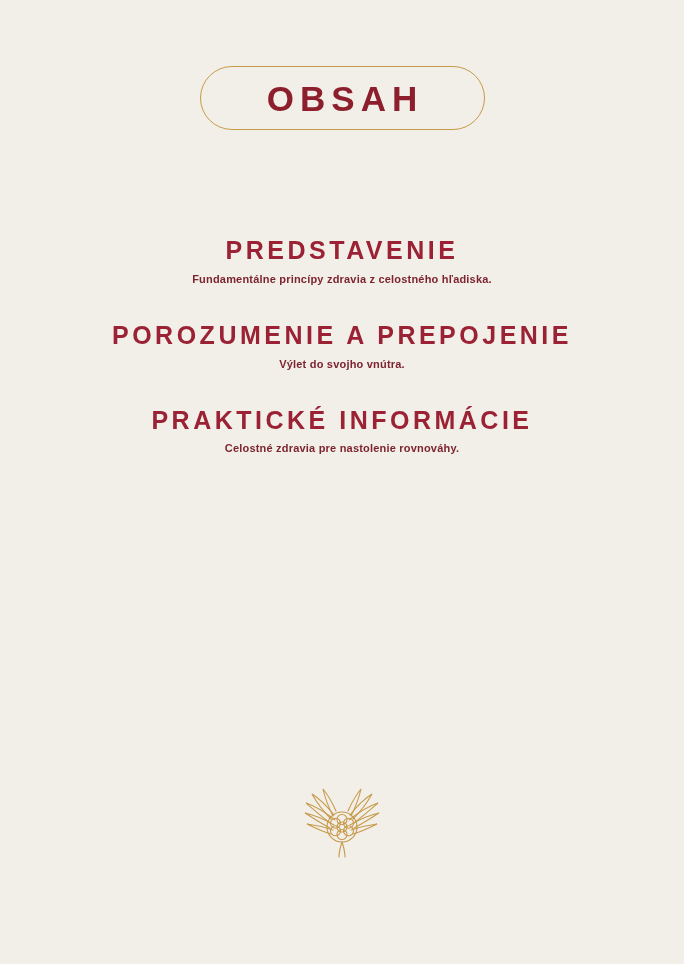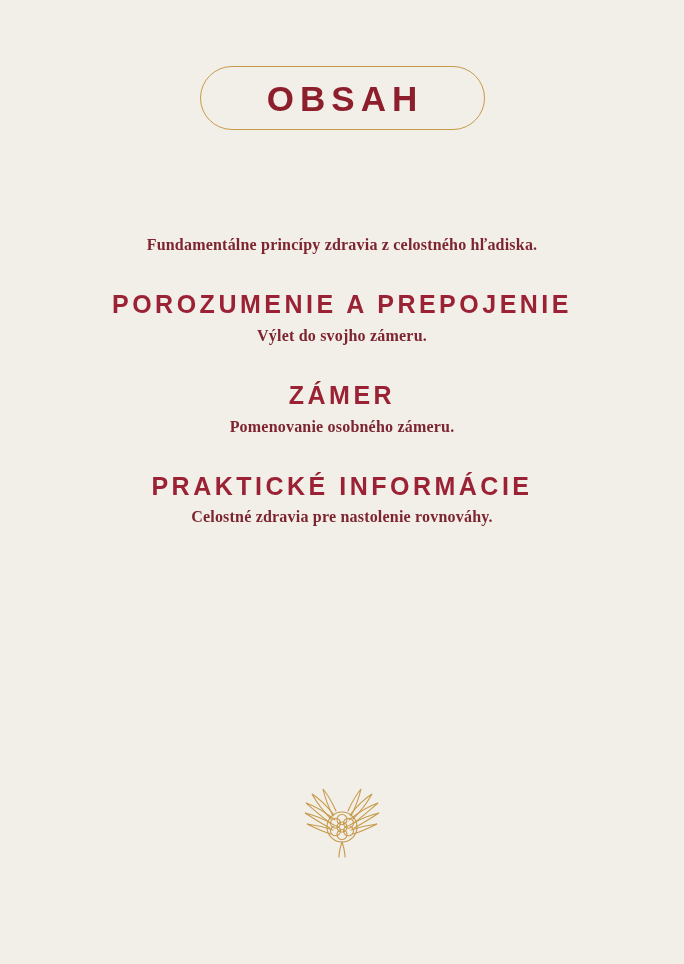--- a/index.html
+++ b/index.html
@@ -65,24 +65,24 @@
   .entry-title {
     font-family: "Liberation Sans", sans-serif;
     font-weight: bold;
     color: #9b2234;
     letter-spacing: 3.5px;
     font-size: 25px;
     line-height: 1.15;
     margin: 0 0 8px 0;
   }
   .entry-sub {
-    font-family: Liberation Serif, serif;
+    font-family: Liberation Sans, sans-serif;
     font-weight: bold;
     color: #7d2430;
-    font-size: 16px;
+    font-size: 11px;
     letter-spacing: 0.2px;
     margin: 0;
   }
 
   .entry:nth-child(2) { margin-top: 34px; }
   .entry:nth-child(3) { margin-top: 34px; }
   .entry:nth-child(4) { margin-top: 26px; }
 
   
   .emblem {
@@ -102,32 +102,29 @@
 
   <div class="title-wrap">
     <div class="title-pill">
       <div class="title-text">OBSAH</div>
     </div>
   </div>
 
   <div class="contents">
 
     <div class="entry">
+      <p class="entry-title">PREDSTAVENIE</p>
       <p class="entry-sub">Fundamentálne princípy zdravia z celostného hľadiska.</p>
     </div>
 
     <div class="entry">
       <p class="entry-title">POROZUMENIE A PREPOJENIE</p>
-      <p class="entry-sub">Výlet do svojho zámeru.</p>
+      <p class="entry-sub">Výlet do svojho vnútra.</p>
     </div>
 
-    <div class="entry">
-      <p class="entry-title">ZÁMER</p>
-      <p class="entry-sub">Pomenovanie osobného zámeru.</p>
-    </div>
 
     <div class="entry">
       <p class="entry-title">PRAKTICKÉ INFORMÁCIE</p>
       <p class="entry-sub">Celostné zdravia pre nastolenie rovnováhy.</p>
     </div>
 
   </div>
 
   <div class="emblem">
     <span>

